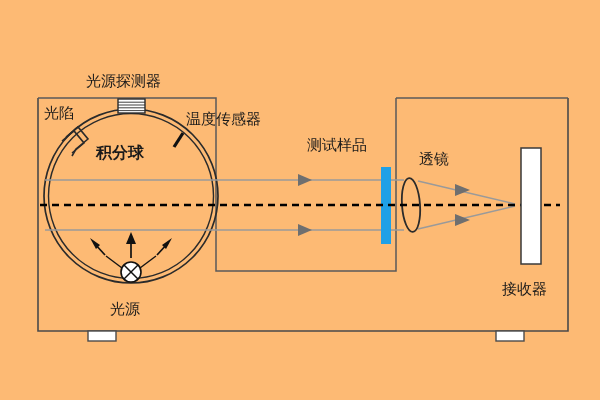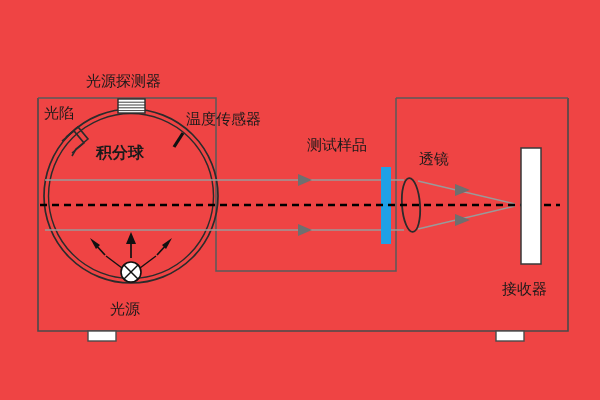--- a/index.html
+++ b/index.html
@@ -7,21 +7,21 @@
     padding: 0;
     background: #ffffff;
   }
   body {
     font-family: "Liberation Sans", "DejaVu Sans", sans-serif;
   }
   #stage {
     position: relative;
     width: 600px;
     height: 400px;
-    background: #ef4444;
+    background: #fdba74;
     overflow: hidden;
   }
   #diagram-svg {
     position: absolute;
     left: 0;
     top: 0;
     width: 600px;
     height: 400px;
     display: block;
   }

